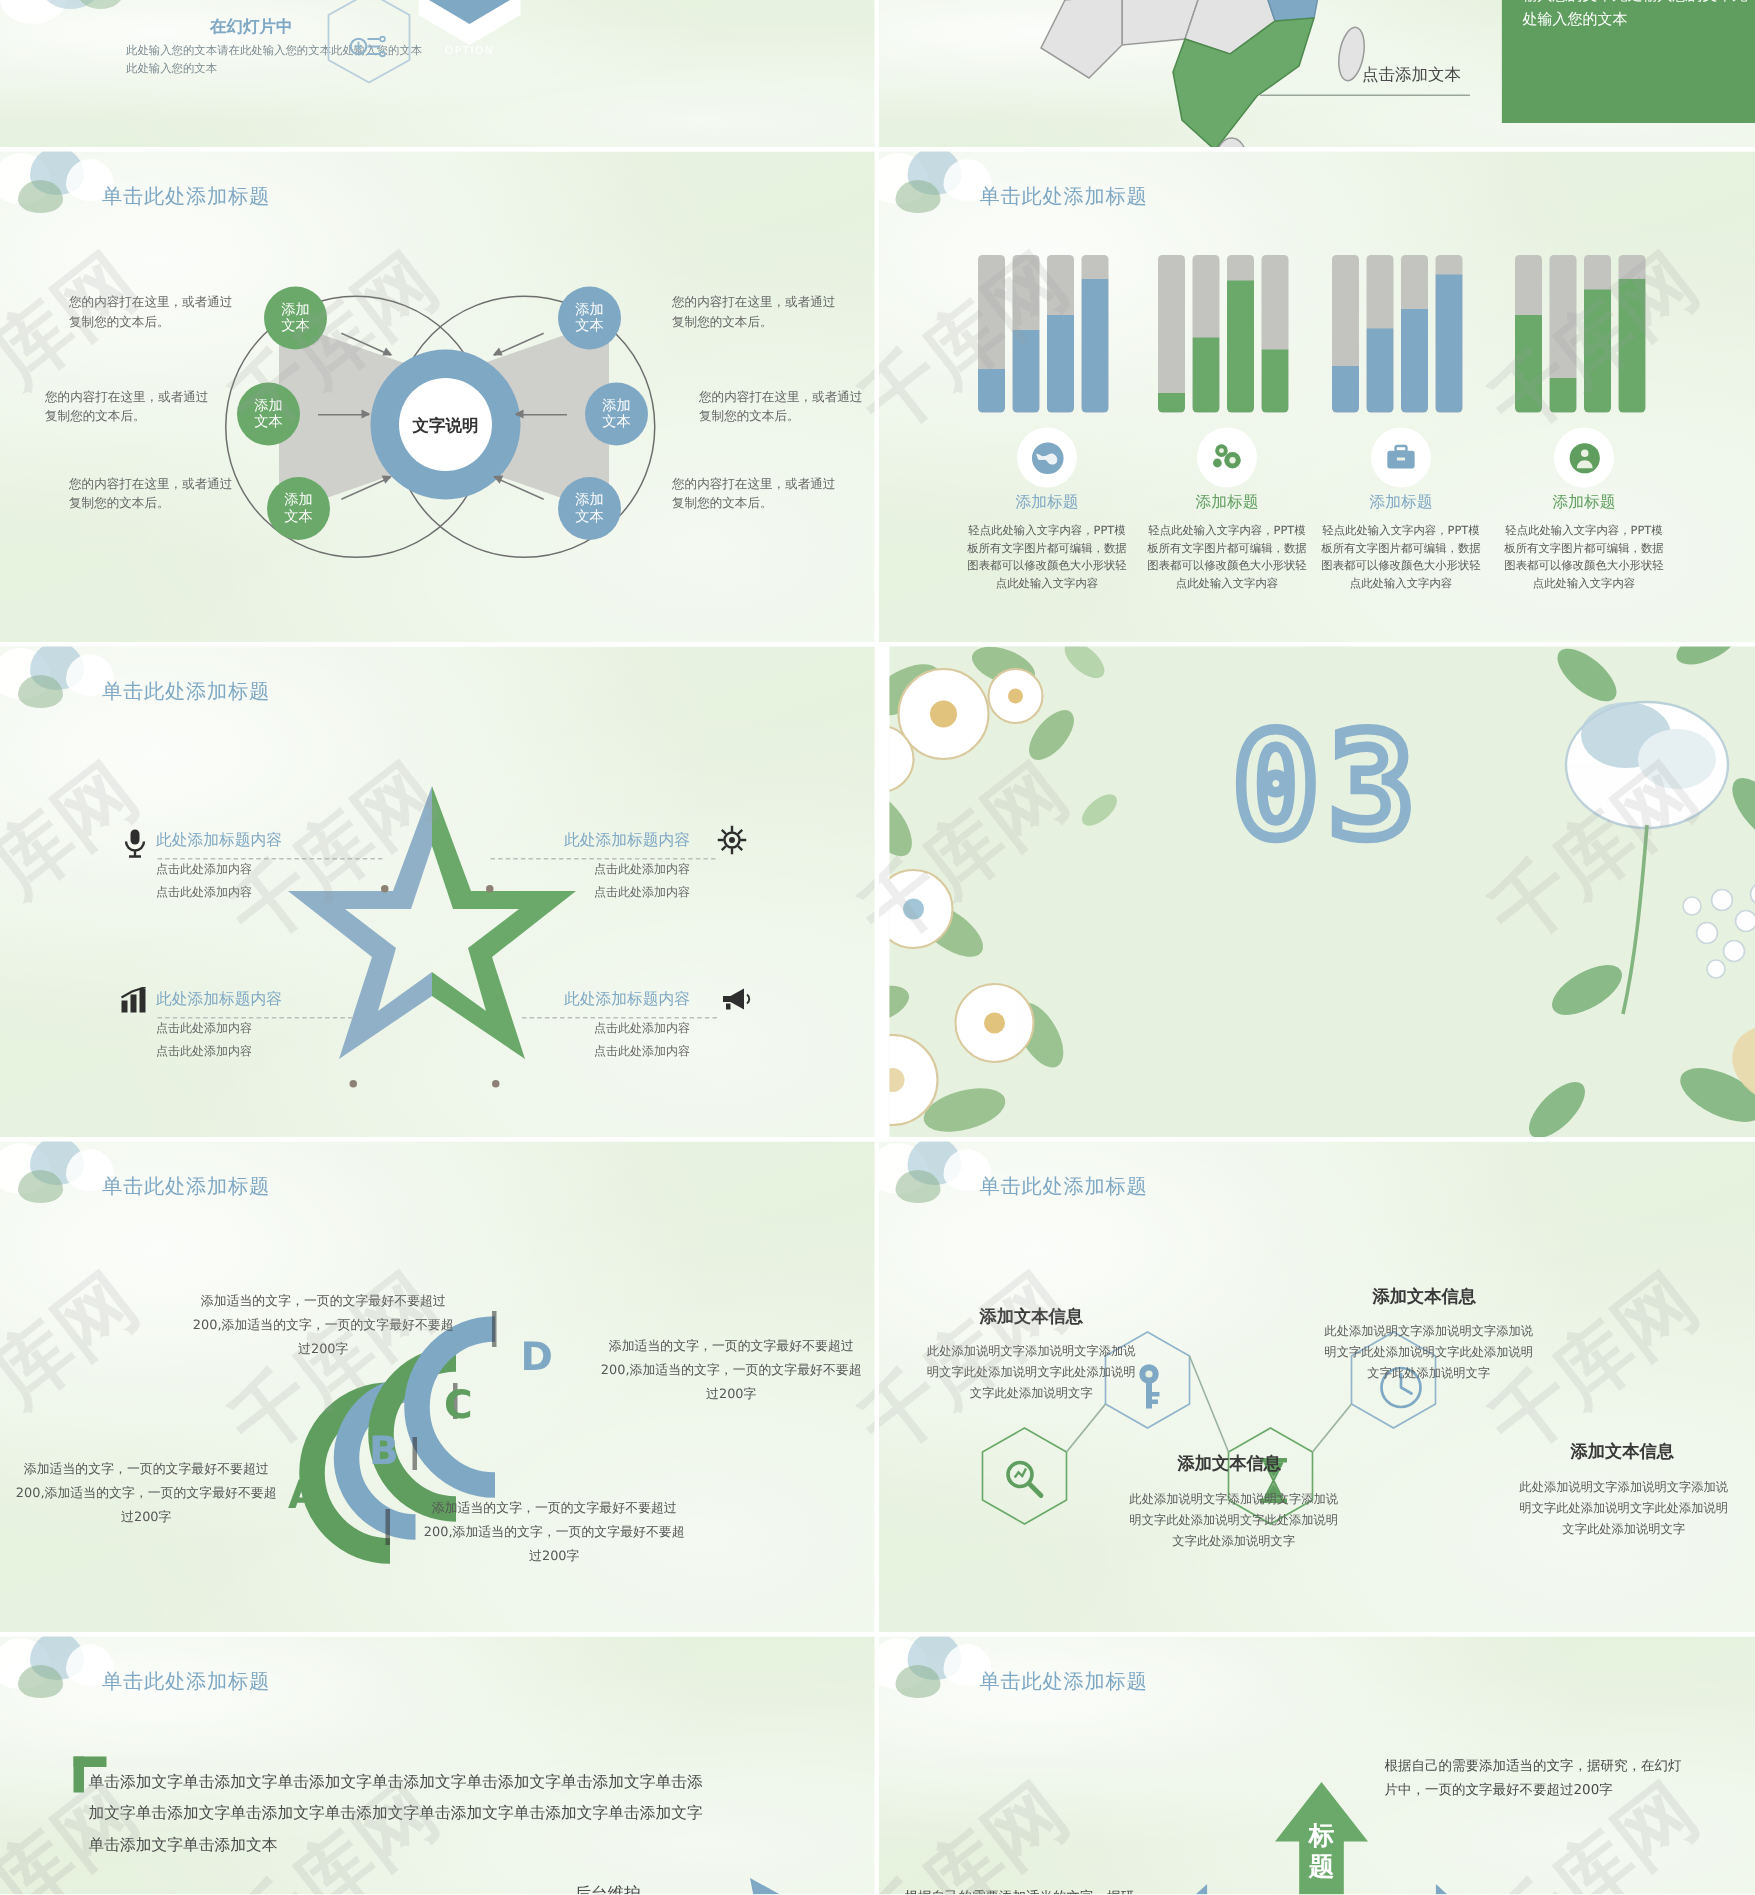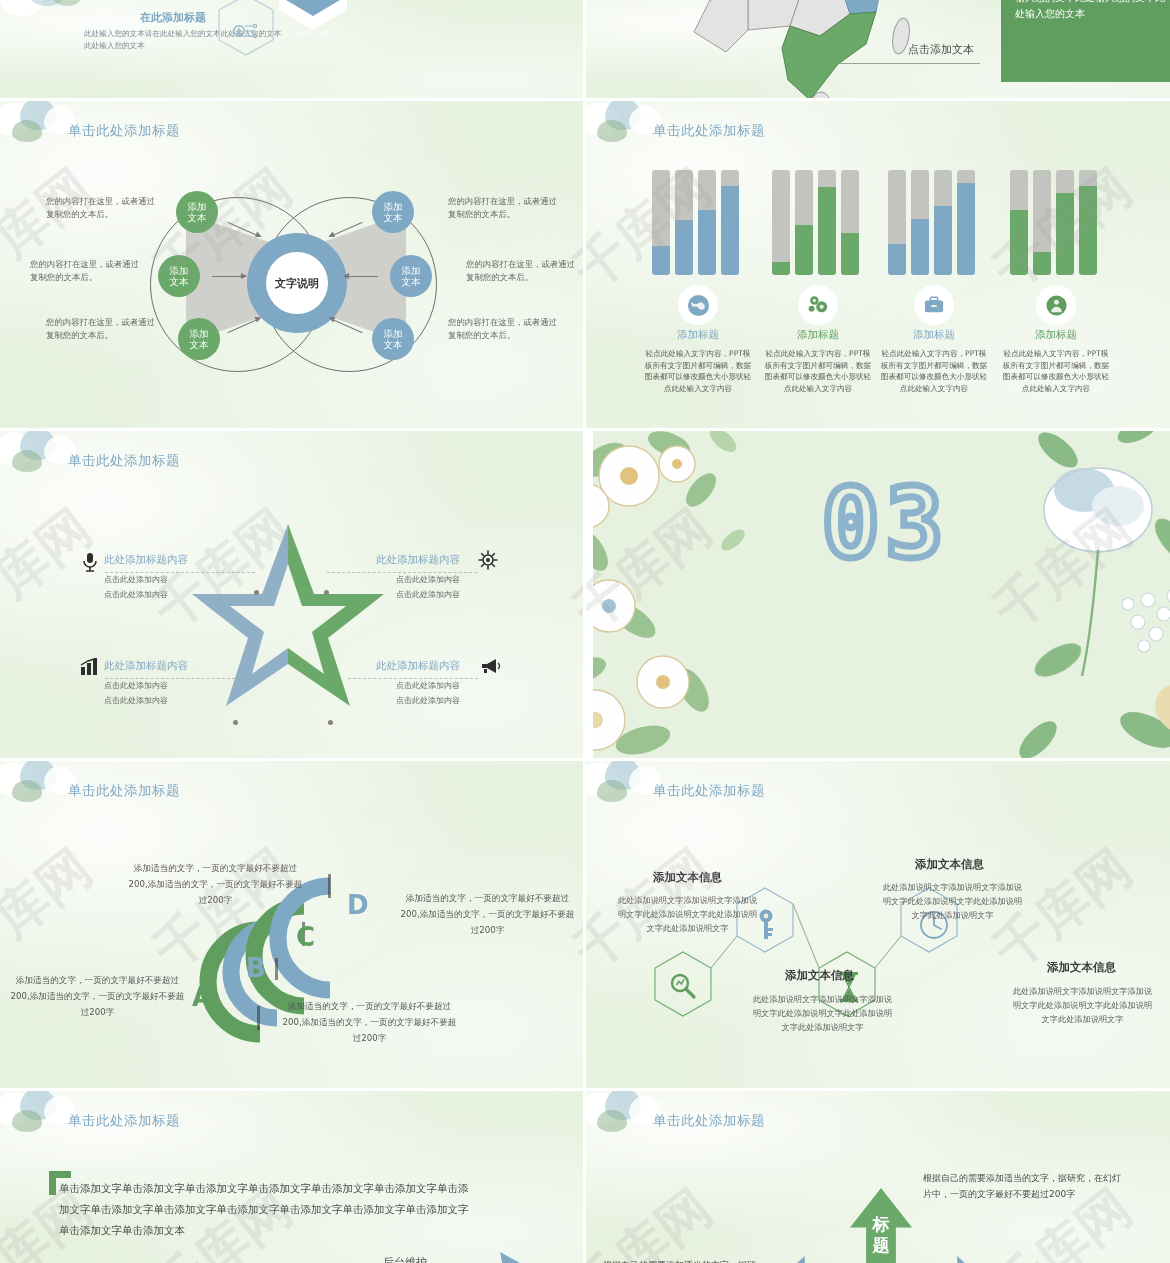--- a/index.html
+++ b/index.html
@@ -160,21 +160,21 @@
 <body>
 
 <div id="page">
 
   <div class="slide row0 r0a">
     <div class="floral tl">
       <div class="petal" style="left:6px;top:-18px;width:44px;height:40px;background:rgba(255,255,255,.9);"></div>
       <div class="petal" style="left:34px;top:-22px;width:38px;height:34px;background:rgba(170,200,215,.55);"></div>
       <div class="petal" style="left:58px;top:-14px;width:30px;height:26px;background:rgba(140,180,140,.45);"></div>
     </div>
-    <div class="tp-title" style="left:140px;top:10px;">在此添加标题</div>
+    <div class="tp-title" style="left:140px;top:10px;">在幻灯片中</div>
     <div class="tp-body" style="left:84px;top:28px;width:200px;">此处输入您的文本请在此处输入您的文本此处输入您的文本此处输入您的文本</div>
     <div class="opt-hex" style="left:218px;top:-6px;">
       <svg width="56" height="62" viewBox="0 0 56 62">
           <polygon points="28,1 55,16 55,46 28,61 1,46 1,16" fill="none" stroke="#b7cedd" stroke-width="1.2"></polygon>
         </svg>
     </div>
     <div class="opt-hex" style="left:232px;top:20px;">
       <svg width="26" height="22" viewBox="0 0 26 22">
           <circle cx="7" cy="11" r="5.2" fill="none" stroke="#8fb4cb" stroke-width="1.4"></circle>
           <path d="M7 7.8 L7 14.2 M4.5 11 L9.5 11" stroke="#8fb4cb" stroke-width="1.2"></path>

